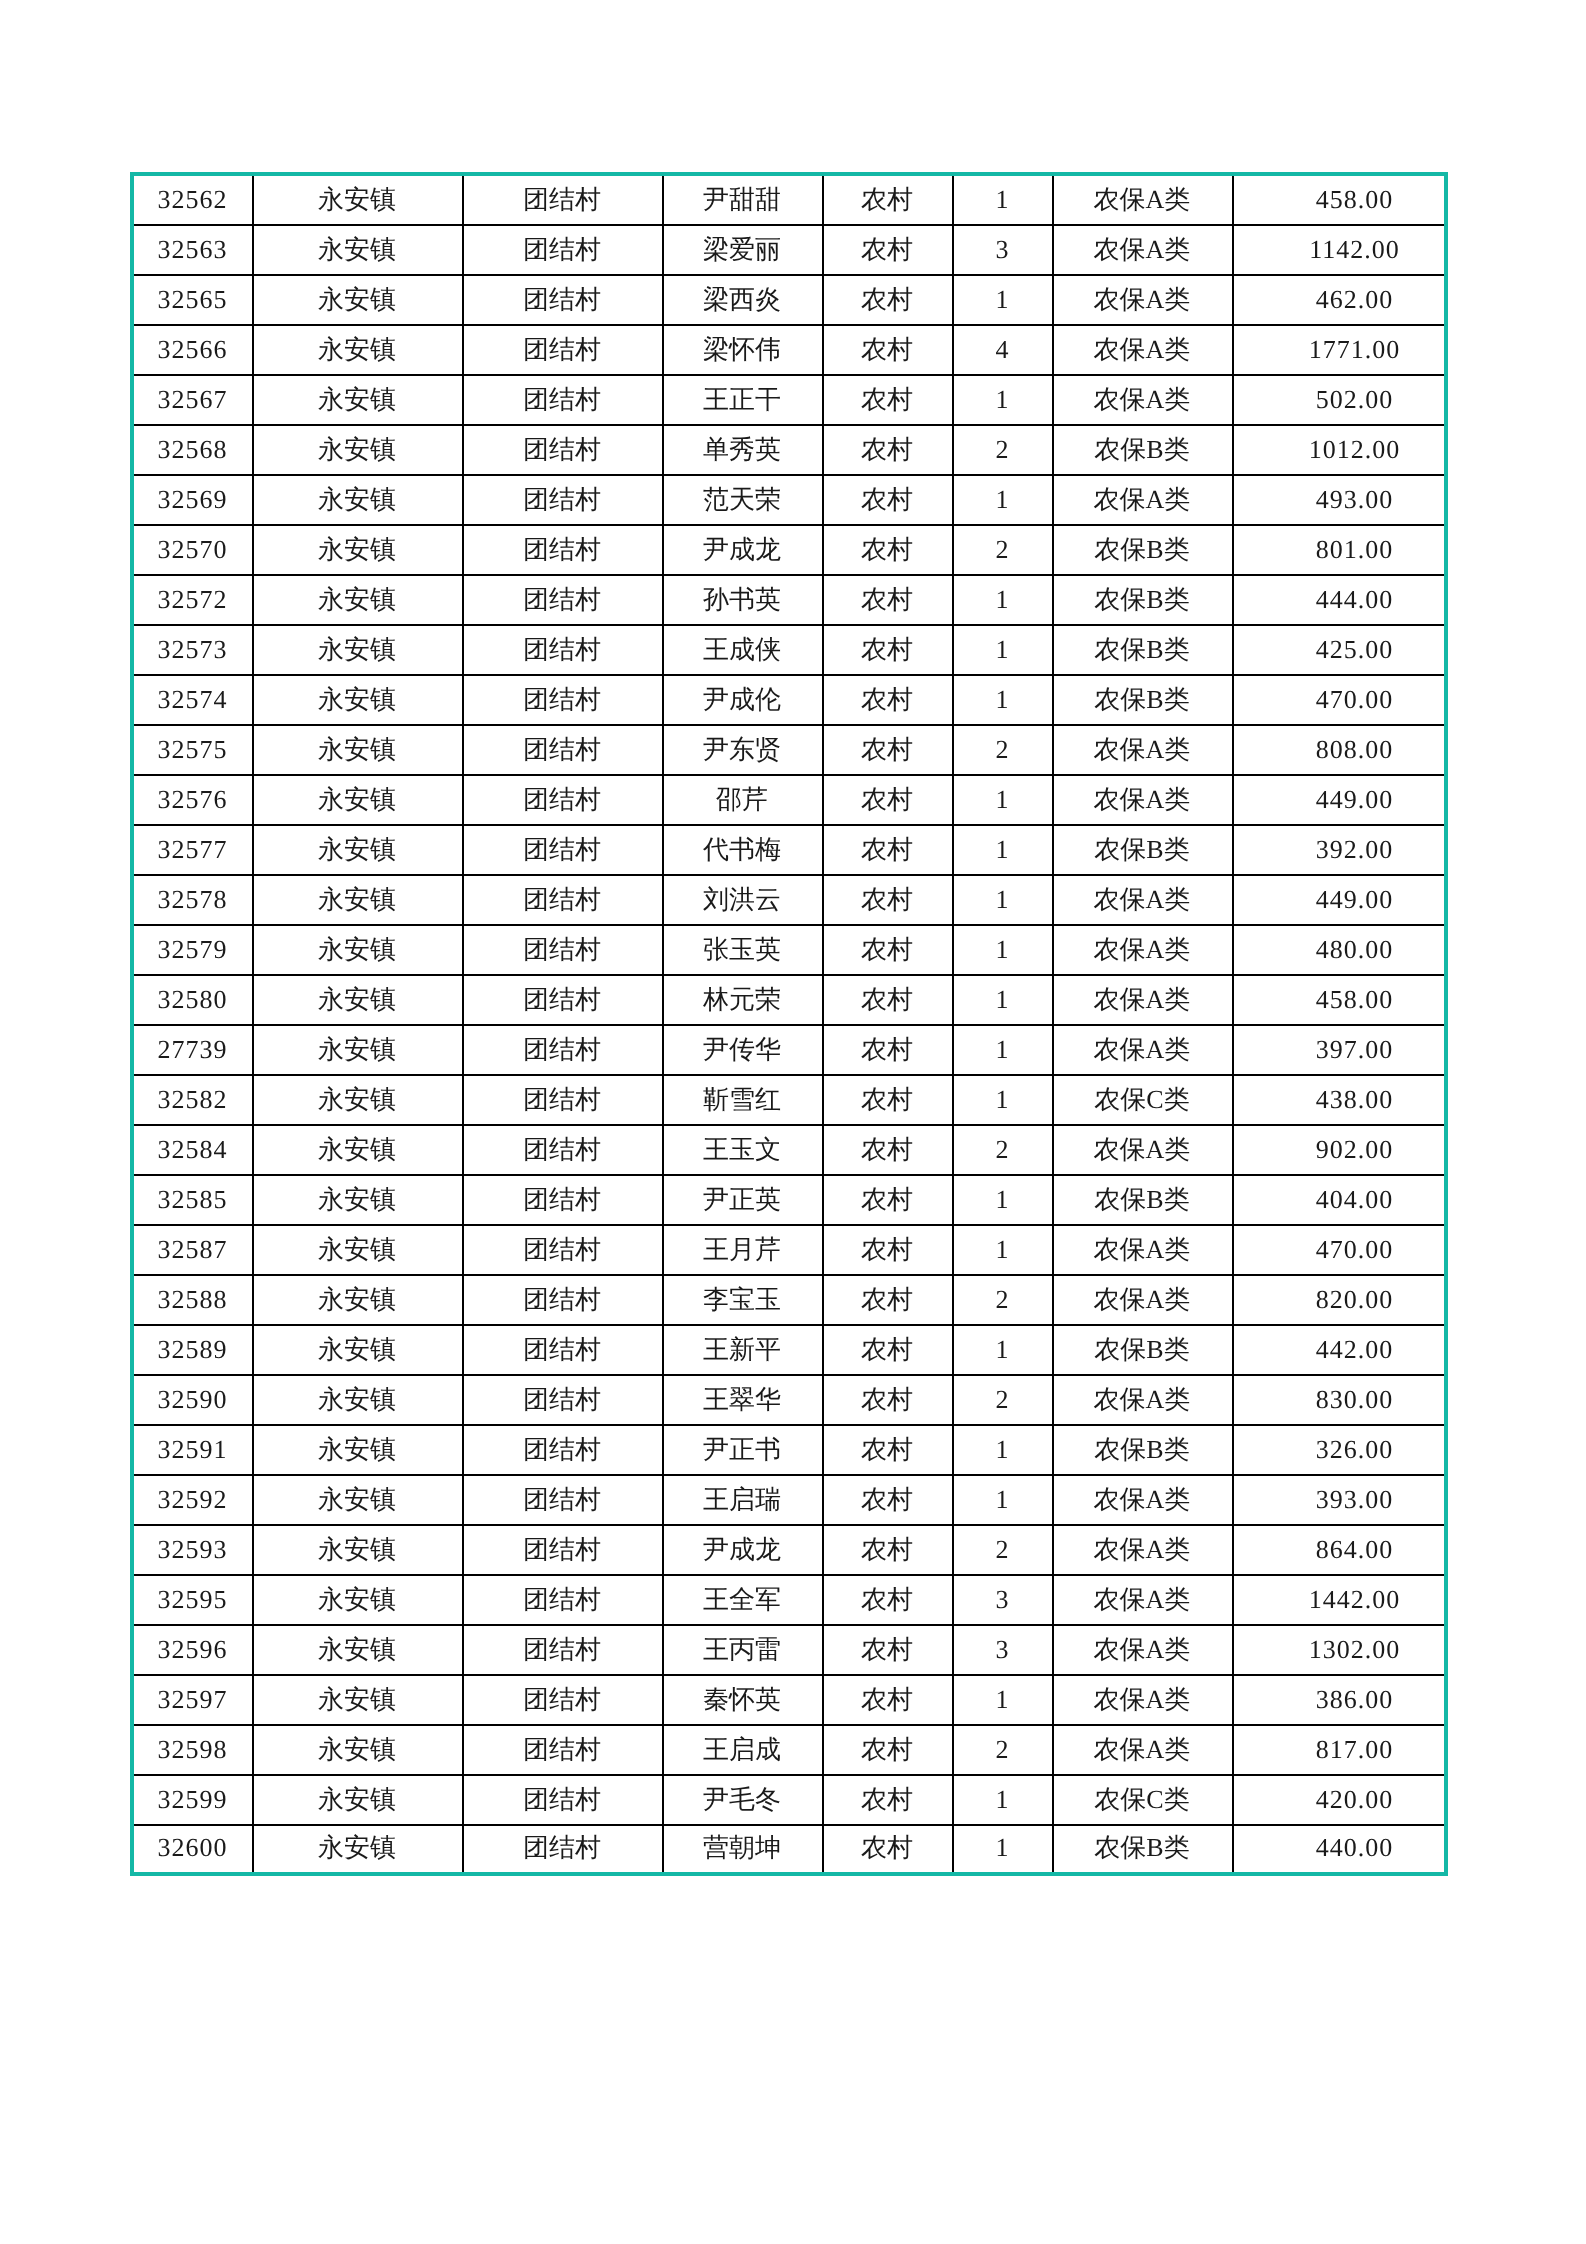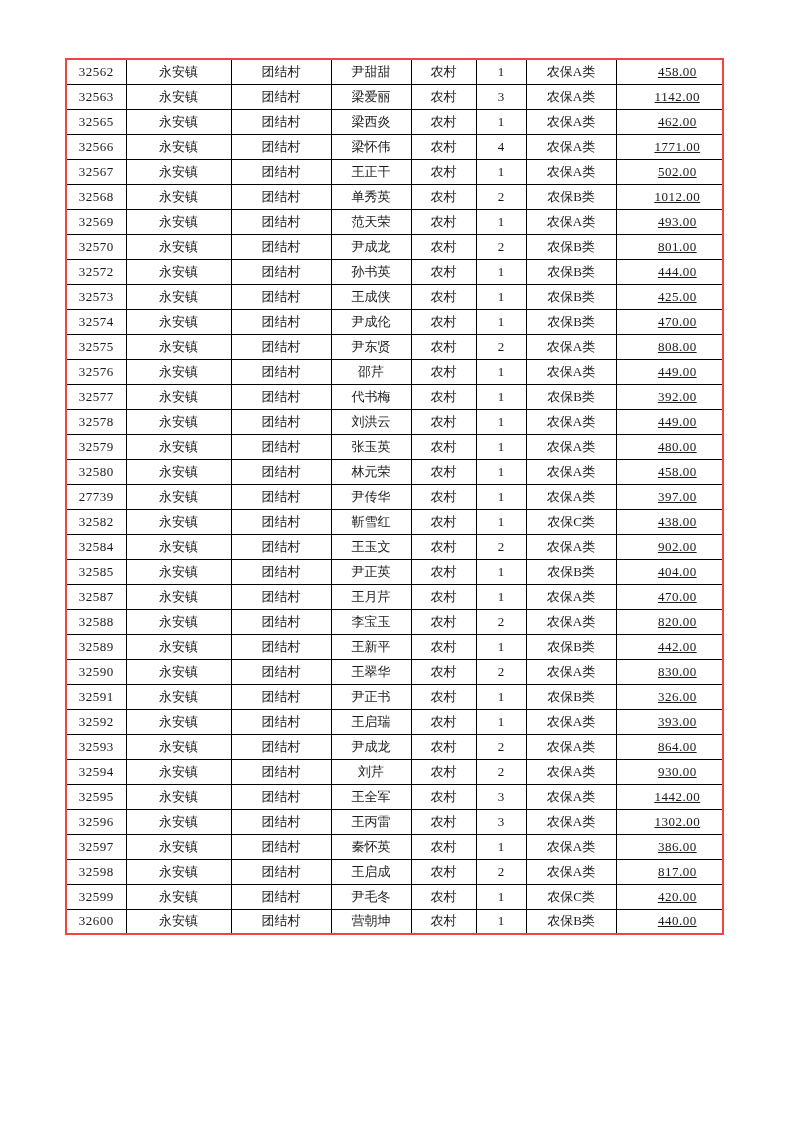--- a/index.html
+++ b/index.html
@@ -10,37 +10,37 @@
     height: 1122px;
     background: #ffffff;
     margin: 0 auto;
     overflow: hidden;
     font-family: "Liberation Serif", "DejaVu Serif", serif;
     color: #1a1a1a;
   }
   table.benefits {
     position: absolute;
     left: 65px;
-    top: 58px;
+    top: 86px;
     width: 657px;
     border-collapse: collapse;
     table-layout: fixed;
-    border: 2px solid #ef4444;
+    border: 2px solid #14b8a6;
   }
   table.benefits td {
     border: 1px solid #000000;
     height: 25px;
     font-size: 13px;
     text-align: center;
     vertical-align: middle;
     white-space: nowrap;
     overflow: hidden;
   }
   td.col-serial   { letter-spacing: 0.5px; }
-  td.col-amount   { text-align: left; padding-left: 16px; letter-spacing: 0.5px; text-decoration: underline; }
+  td.col-amount   { text-align: left; padding-left: 16px; letter-spacing: 0.5px; }
 </style>
 </head>
 <body>
 
 <div class="sheet">
   <table class="benefits">
     <colgroup id="colgroup">
         <col style="width: 60px;">
         <col style="width: 105px;">
         <col style="width: 100px;">
@@ -325,30 +325,20 @@
           <td class="col-serial">32593</td>
           <td class="col-town">永安镇</td>
           <td class="col-village">团结村</td>
           <td class="col-name">尹成龙</td>
           <td class="col-household">农村</td>
           <td class="col-count">2</td>
           <td class="col-category">农保A类</td>
           <td class="col-amount">864.00</td>
         </tr>
         <tr>
-          <td class="col-serial">32594</td>
-          <td class="col-town">永安镇</td>
-          <td class="col-village">团结村</td>
-          <td class="col-name">刘芹</td>
-          <td class="col-household">农村</td>
-          <td class="col-count">2</td>
-          <td class="col-category">农保A类</td>
-          <td class="col-amount">930.00</td>
-        </tr>
-        <tr>
           <td class="col-serial">32595</td>
           <td class="col-town">永安镇</td>
           <td class="col-village">团结村</td>
           <td class="col-name">王全军</td>
           <td class="col-household">农村</td>
           <td class="col-count">3</td>
           <td class="col-category">农保A类</td>
           <td class="col-amount">1442.00</td>
         </tr>
         <tr>

